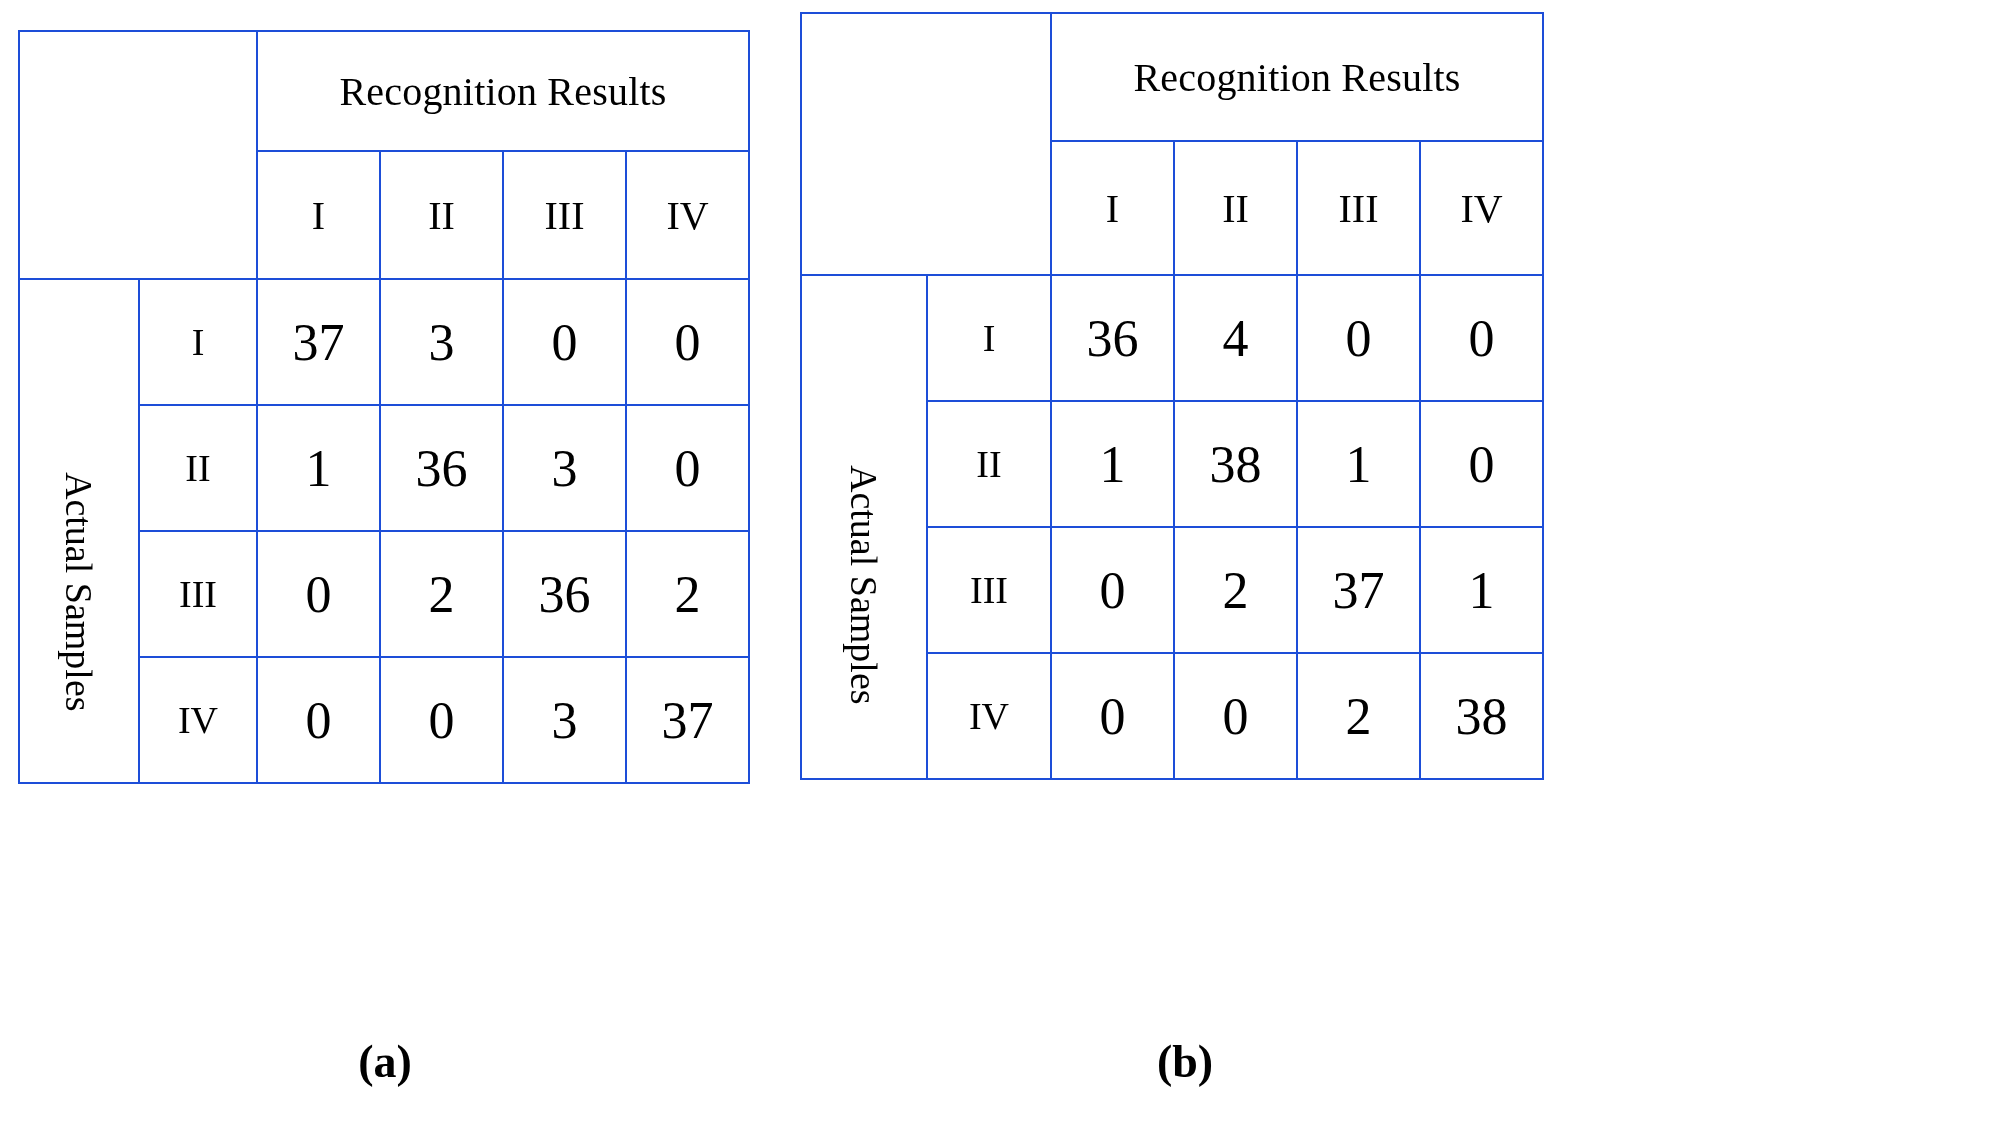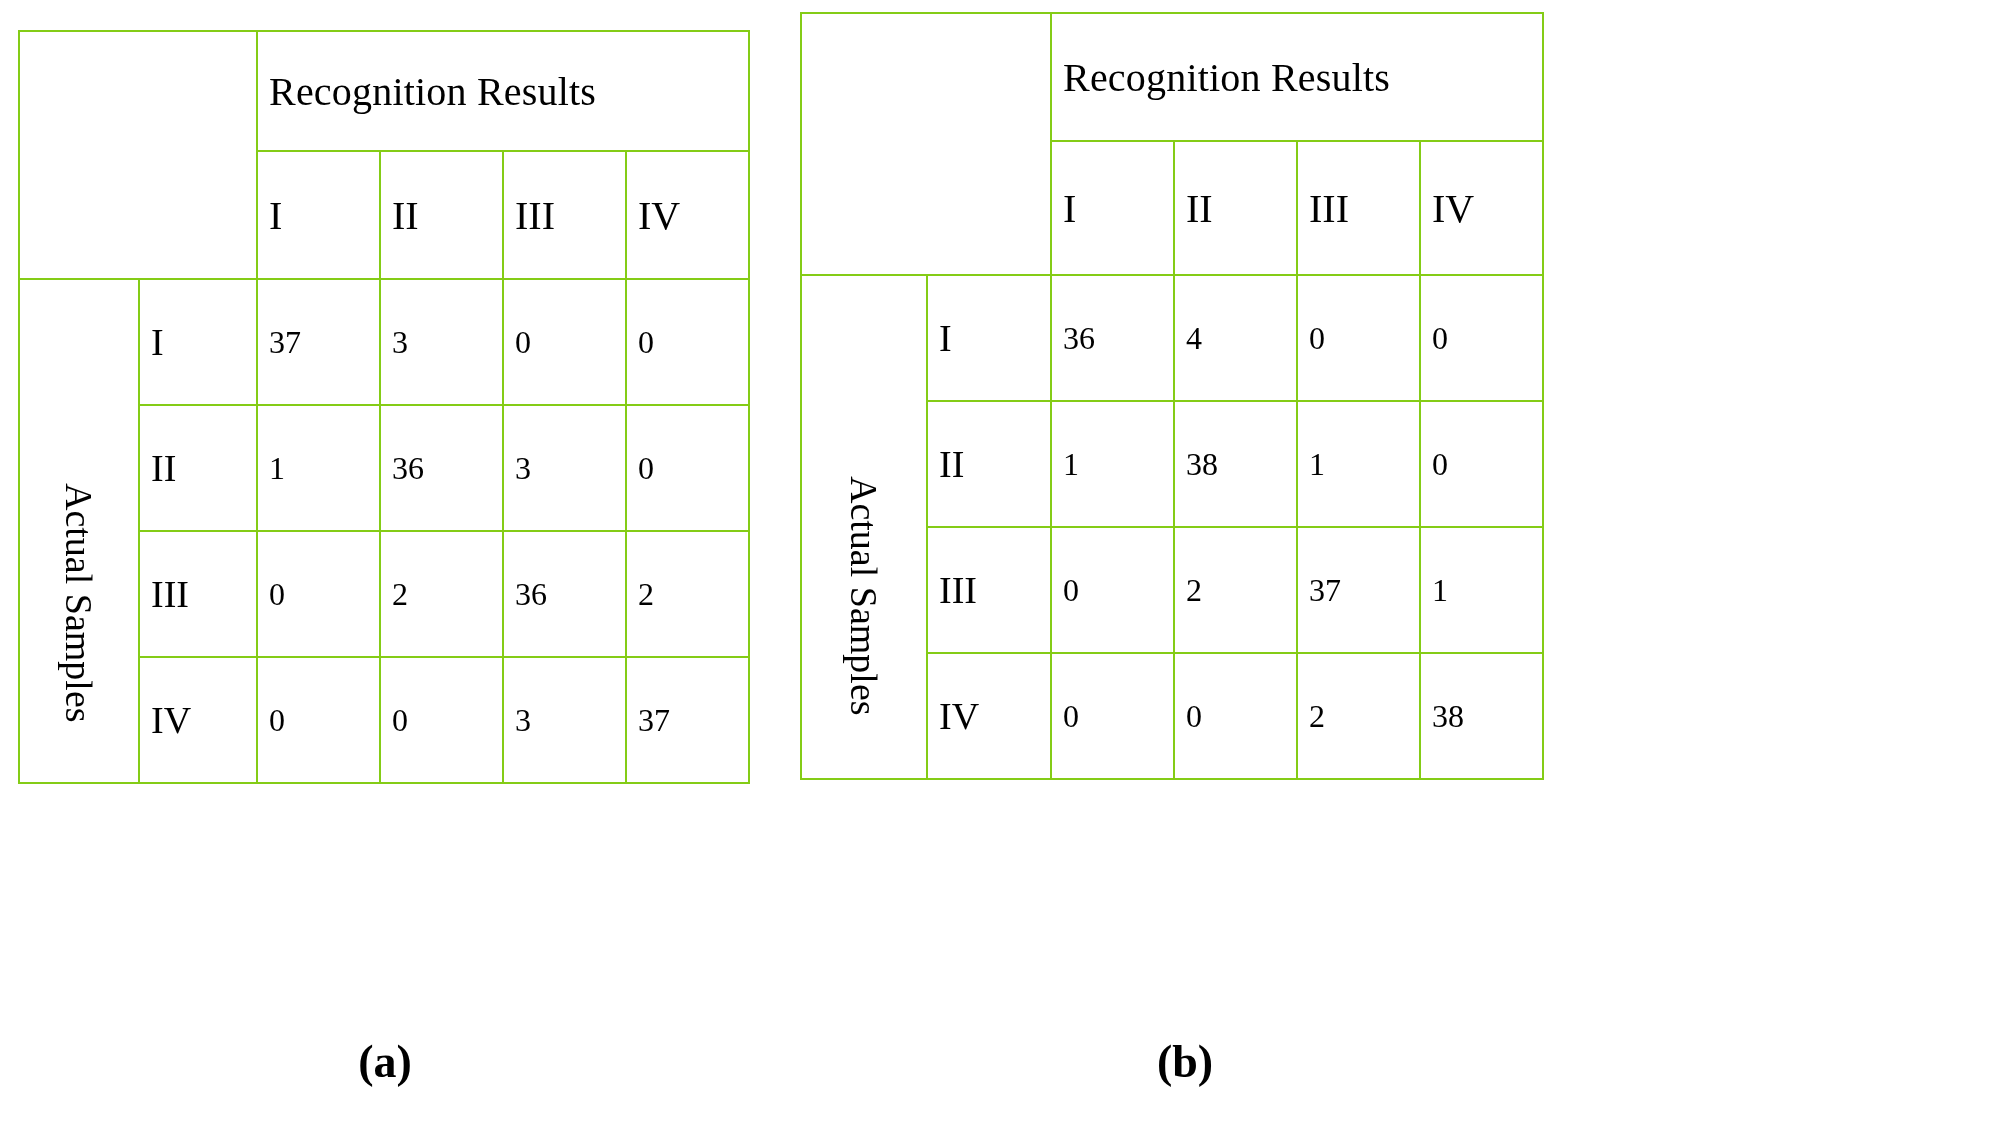--- a/index.html
+++ b/index.html
@@ -20,46 +20,47 @@
     position: absolute;
   }
 
   
   .cm-table {
     border-collapse: collapse;
     background: #ffffff;
     table-layout: fixed;
   }
   .cm-table td {
-    border: 2px solid #84cc16;
+    border: 2px solid #1d4ed8;
+    text-align: center;
     vertical-align: middle;
     font-weight: normal;
     background: #ffffff;
-    padding: 11px;
+    padding: 0;
   }
   .cm-blank {
     border-color: #1a1a1a;
   }
 
   
   .corner-cell {
   }
 
   .span-header {
     font-size: 40px;
     letter-spacing: 0.2px;
   }
   .col-head {
     font-size: 40px;
   }
   .row-head {
     font-size: 38px;
   }
   .num-cell {
-    font-size: 32px;
+    font-size: 52px;
   }
 
   
   .axis-label-cell {
     position: relative;
     width: 58px;
   }
   .axis-label-rot {
     display: block;
     white-space: nowrap;

